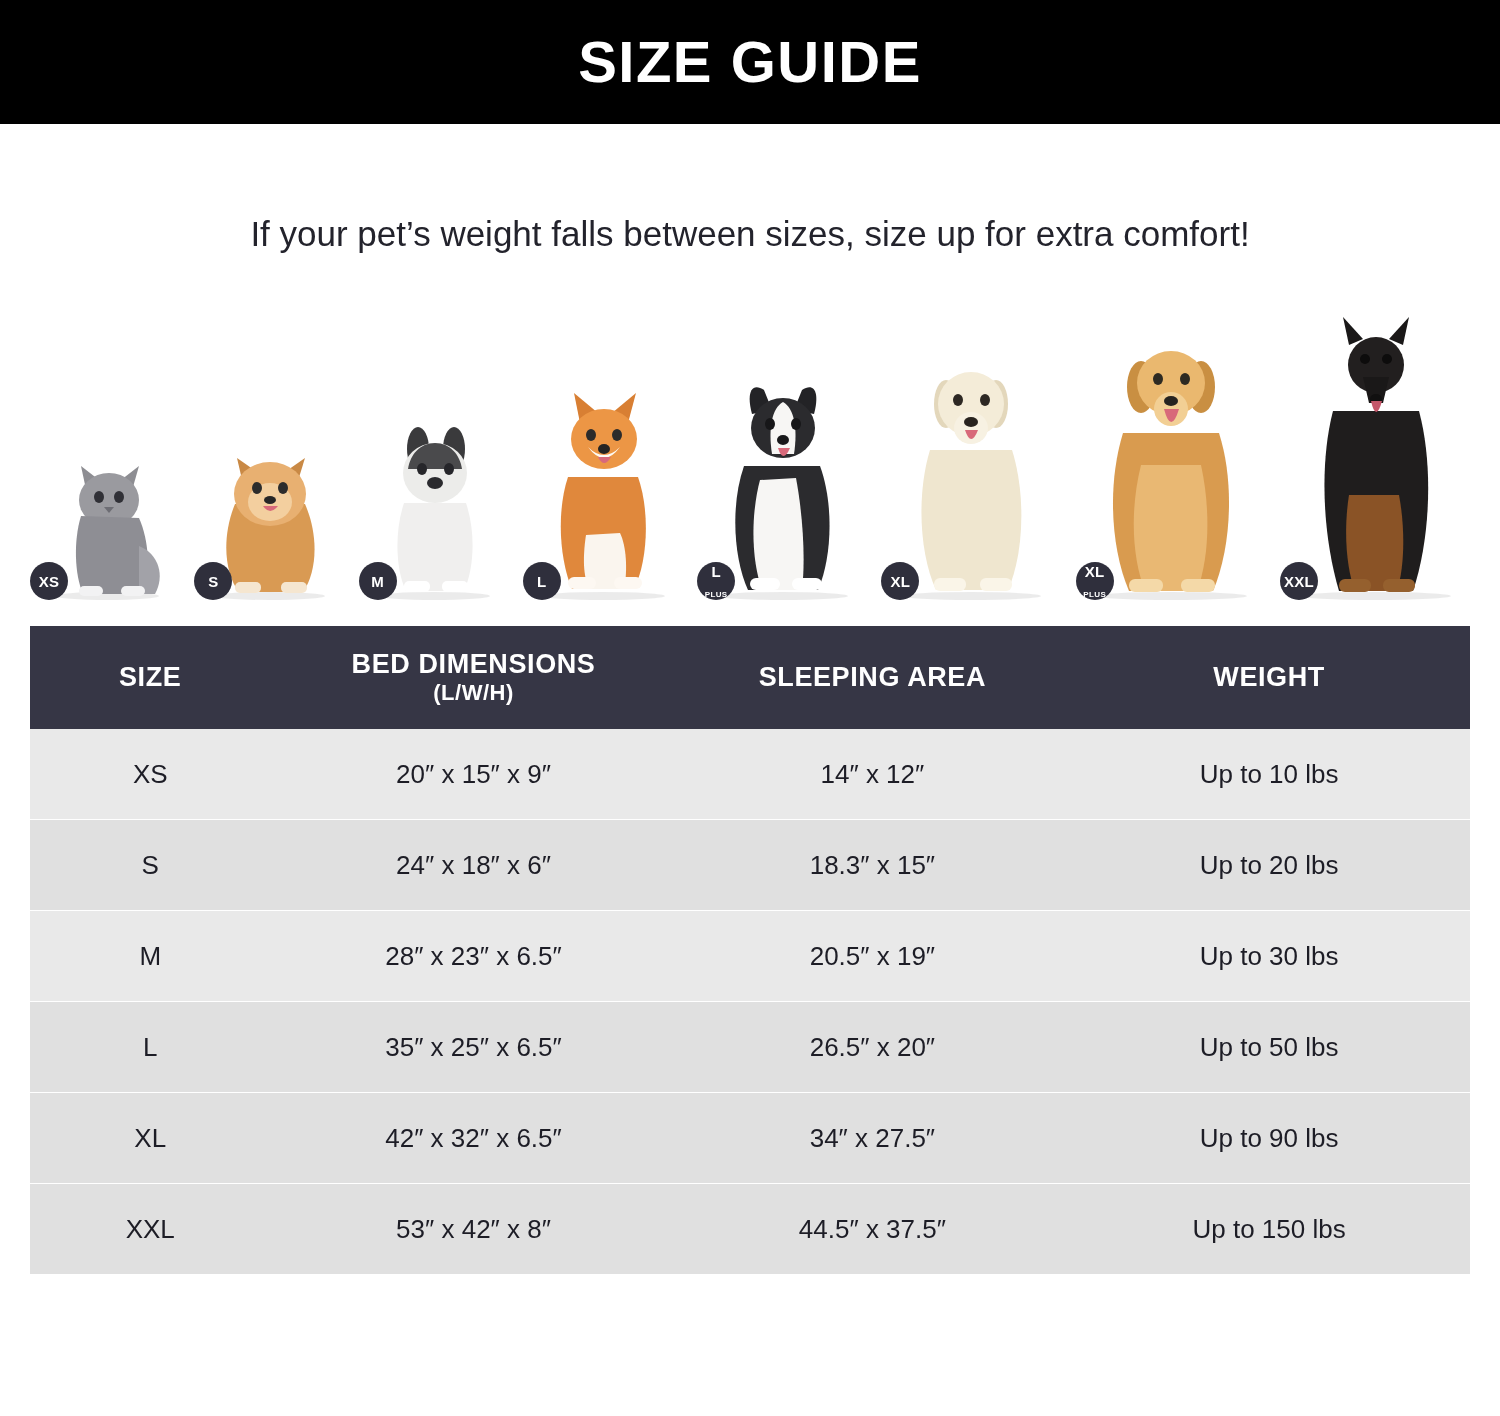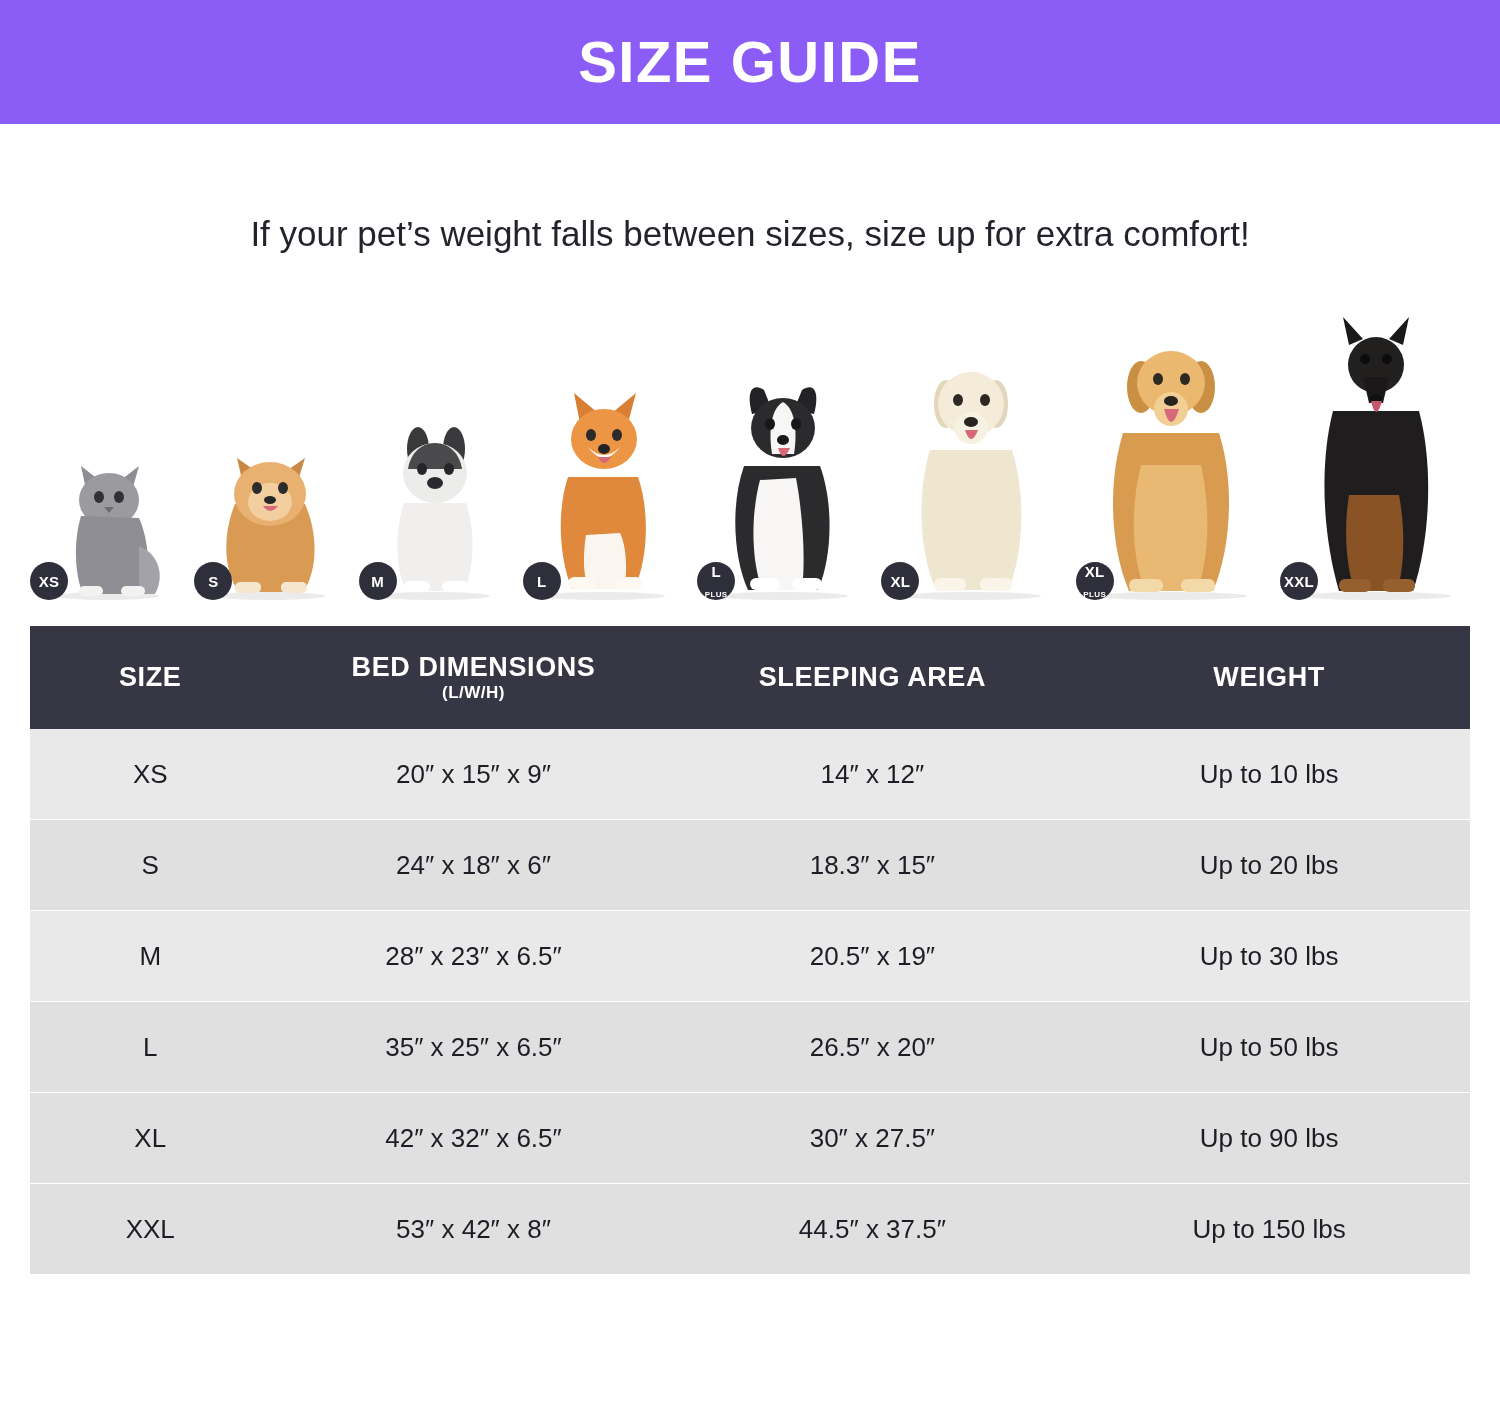--- a/index.html
+++ b/index.html
@@ -10,21 +10,21 @@
     width: 1500px;
     height: 1416px;
     background: #ffffff;
     font-family: "Liberation Sans", sans-serif;
     color: #1c1c22;
     overflow: hidden;
   }
 
   
   .header-bar {
-    background: #8b5cf6;
+    background: #000000;
     height: 124px;
     display: flex;
     align-items: center;
     justify-content: center;
   }
   .header-title {
     color: #ffffff;
     font-size: 58px;
     font-weight: bold;
     letter-spacing: 1.5px;
@@ -104,21 +104,21 @@
     color: #ffffff;
     font-size: 27px;
     font-weight: bold;
     letter-spacing: 0.6px;
     height: 103px;
     vertical-align: middle;
     padding: 0;
   }
   th .sub-head {
     display: block;
-    font-size: 17px;
+    font-size: 22px;
     font-weight: bold;
     letter-spacing: 0.5px;
     margin-top: 0;
   }
   table.size-table tbody td {
     height: 88px;
     font-size: 26px;
     text-align: center;
     vertical-align: middle;
     color: #1d1d26;
@@ -376,21 +376,21 @@
       </tr>
       <tr class="alt">
         <td>L</td>
         <td>35″ x 25″ x 6.5″</td>
         <td>26.5″ x 20″</td>
         <td>Up to 50 lbs</td>
       </tr>
       <tr class="alt">
         <td>XL</td>
         <td>42″ x 32″ x 6.5″</td>
-        <td>30″ x 27.5″</td>
+        <td>34″ x 27.5″</td>
         <td>Up to 90 lbs</td>
       </tr>
       <tr class="alt">
         <td>XXL</td>
         <td>53″ x 42″ x 8″</td>
         <td>44.5″ x 37.5″</td>
         <td>Up to 150 lbs</td>
       </tr>
     </tbody>
   </table>

